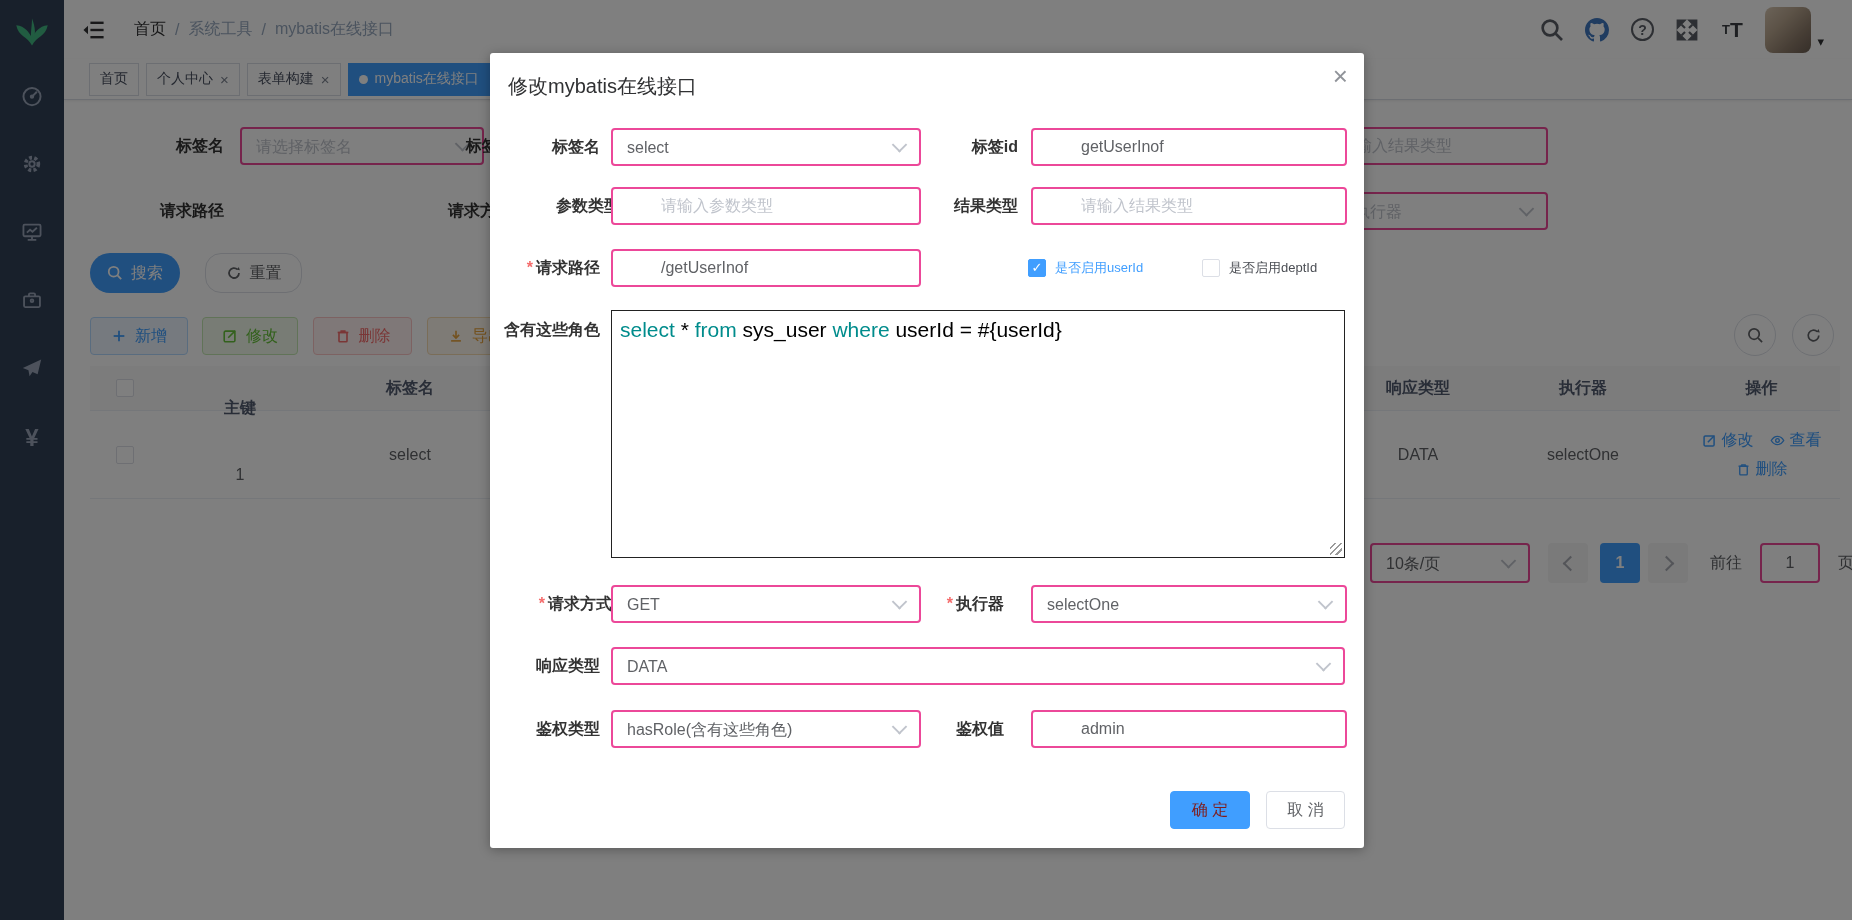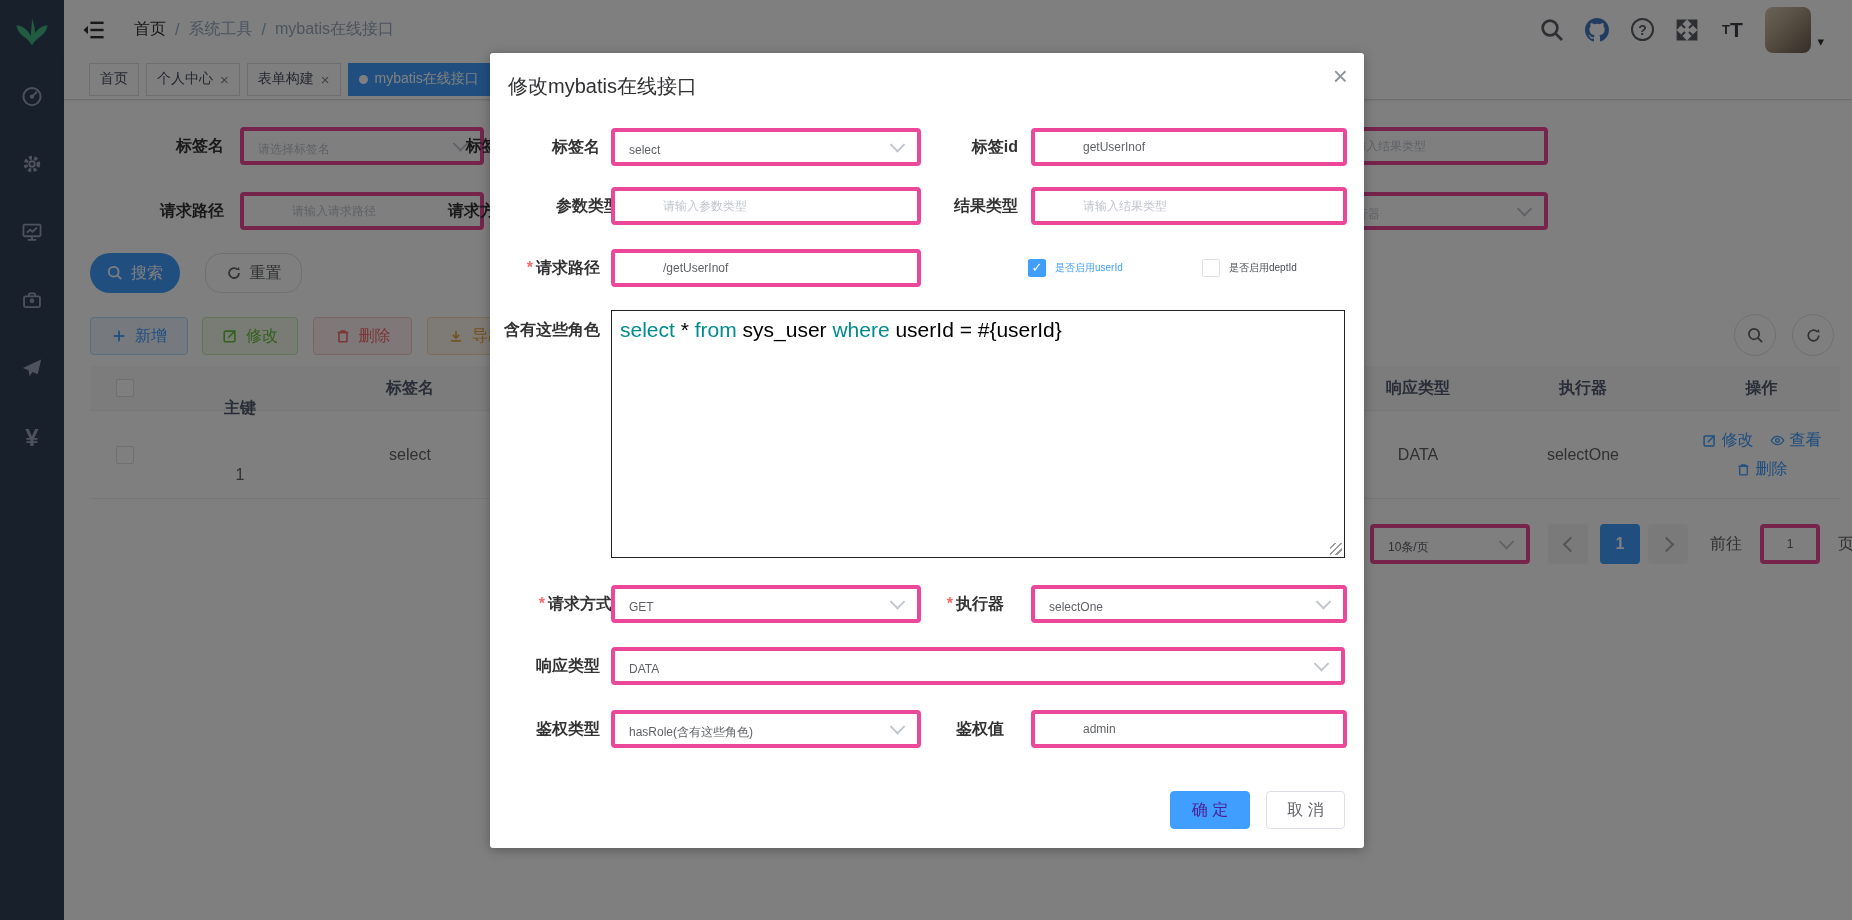--- a/index.html
+++ b/index.html
@@ -31,21 +31,21 @@
   .tagsbar{position:absolute;left:64px;top:59px;right:0;height:41px;background:#fff;border-bottom:1px solid #d8dce5;
            box-shadow:0 1px 3px rgba(0,0,0,.08);z-index:1;display:flex;align-items:center;padding-left:25px;gap:7px;box-sizing:border-box;}
   .tag{height:31px;display:inline-flex;align-items:center;padding:0 10px;border:1px solid #d8dce5;background:#fff;
        color:#495060;font-size:14px;gap:7px;cursor:pointer;white-space:nowrap;}
   .tag .x{font-size:15px;color:#7d8491;line-height:1;}
   .tag.active{background:#409EFF;border-color:#409EFF;color:#fff;}
   .tag.active .dot{width:9px;height:9px;border-radius:50%;background:#fff;display:inline-block;}
   
   .content{position:absolute;left:64px;top:100px;right:0;bottom:0;background:#fff;}
   .flabel{position:absolute;font-weight:700;color:#333;font-size:16px;line-height:38px;text-align:right;}
-  .fld{position:absolute;height:38px;border:4px solid #ec4899;border-radius:4px;background:#fff;font-size:12px;
+  .fld{position:absolute;height:38px;border:2px solid #ec4899;border-radius:4px;background:#fff;font-size:16px;
        color:#606266;line-height:36px;padding:0 14px;box-sizing:border-box;}
   .fld.sel{cursor:pointer;}
   .ph{color:#c0c4cc;}
   input.fld{outline:none;padding-left:48px;}
   input.fld::placeholder{color:#c0c4cc;}
   .chev{position:absolute;right:14px;top:50%;width:9px;height:9px;border-right:2px solid #c0c4cc;border-bottom:2px solid #c0c4cc;
         transform:translateY(-70%) rotate(45deg);}
   .btn{position:absolute;height:40px;border-radius:4px;font-size:16px;display:flex;align-items:center;justify-content:center;
        gap:8px;cursor:pointer;box-sizing:border-box;border:1px solid transparent;}
   .btn svg{width:16px;height:16px;}
@@ -65,48 +65,48 @@
   .trow{height:87px;color:#606266;}
   .td{font-size:16px;box-sizing:border-box;text-align:center;}
   .c-check{width:70px;}.c-id{width:160px;margin-top:41px;}.c-tag{width:180px;}.c-fill{flex:1;}
   .c-resp{width:130px;}.c-exec{width:200px;}.c-ops{width:157px;}
   .cbx{display:inline-block;width:16px;height:16px;border:1px solid #dcdfe6;border-radius:2px;background:#fff;vertical-align:middle;cursor:pointer;}
   .cbx.on{background:#409EFF;border-color:#409EFF;color:#fff;font-size:13px;line-height:16px;text-align:center;}
   .ops{display:flex;flex-wrap:wrap;justify-content:center;column-gap:16px;row-gap:8px;}
   .oplink{color:#409EFF;font-size:16px;display:inline-flex;align-items:center;gap:5px;cursor:pointer;white-space:nowrap;}
   .oplink svg{width:15px;height:15px;}
   
-  .pag{position:absolute;top:424px;left:0;right:0;height:40px;font-size:16px;color:#606266;}
+  .pag{position:absolute;top:443px;left:0;right:0;height:40px;font-size:16px;color:#606266;}
   .pg-size{left:1306px;width:160px;}
   .pg-btn{position:absolute;width:40px;height:40px;border-radius:4px;background:#f4f4f5;color:#606266;display:flex;
           align-items:center;justify-content:center;cursor:pointer;}
   .pg-btn.cur{background:#409EFF;color:#fff;font-weight:700;}
   .pchev{width:9px;height:9px;border-right:2px solid #a8abb2;border-bottom:2px solid #a8abb2;}
   .pchev.l{transform:rotate(135deg);margin-left:4px;}
   .pchev.r{transform:rotate(-45deg);margin-right:4px;}
   .pg-txt{position:absolute;line-height:40px;}
   
   .overlay{position:absolute;inset:0;background:rgba(0,0,0,0.5);z-index:5;}
   .modal{position:absolute;left:490px;top:53px;width:874px;height:795px;background:#fff;border-radius:3px;
          box-shadow:0 2px 12px rgba(0,0,0,.3);z-index:10;}
   .m-title{position:absolute;left:18px;top:20px;font-size:20px;color:#303133;}
   .m-close{position:absolute;right:16px;top:10px;font-size:26px;color:#909399;cursor:pointer;line-height:1;}
   .mlabel{position:absolute;font-weight:700;color:#333;font-size:16px;line-height:38px;text-align:right;}
   .req{color:#f56c6c;margin-right:3px;font-weight:700;}
   .ckrow{position:absolute;display:flex;align-items:center;gap:9px;height:38px;cursor:pointer;}
-  .cklabel{font-size:10px;}
+  .cklabel{font-size:13px;}
   .ck-on-label{color:#409EFF;}
   .ck-off-label{color:#4a4d53;}
   .sqlbox{position:absolute;left:121px;top:257px;width:734px;height:248px;border:1px solid #222;background:#fff;
           box-sizing:border-box;padding:4px 8px;font-size:21px;color:#000;line-height:30px;overflow:hidden;}
   .sql-kw{color:#008c8c;}
   .resizer{position:absolute;right:2px;bottom:2px;width:12px;height:12px;
            background:repeating-linear-gradient(135deg,transparent 0 3px,#9a9a9a 3px 4.5px);cursor:nwse-resize;}
   .m-btn{position:absolute;height:38px;border-radius:4px;font-size:16px;display:flex;align-items:center;justify-content:center;cursor:pointer;box-sizing:border-box;}
-  .m-ok{left:680px;top:738px;width:80px;background:#409EFF;color:#4c1d95;border:1px solid #409EFF;}
+  .m-ok{left:680px;top:738px;width:80px;background:#409EFF;color:#7f1d1d;border:1px solid #409EFF;}
   .m-cancel{left:776px;top:738px;width:79px;background:#fff;color:#606266;border:1px solid #dcdfe6;}
 </style>
 </head>
 <body>
 
 <div class="screen">
 
   <aside class="sidebar">
     <div class="logo">
       <svg width="36" height="36" viewBox="0 0 32 32" fill="#42b983">
@@ -237,21 +237,20 @@
     <div class="fld sel" style="left:176px;top:27px;width:244px;">
       <span class="ph">请选择标签名</span>
       <i class="chev"></i>
     </div>
     <label class="flabel" style="left:368px;top:27px;width:80px;">标签id</label>
     <input class="fld" style="left: 456px; top: 27px; width: 244px;" placeholder="">
     <label class="flabel" style="left:1138px;top:27px;width:80px;">结果类型</label>
     <input class="fld" style="left: 1226px; top: 27px; width: 258px;" placeholder="请输入结果类型">
 
     <label class="flabel" style="left:16px;top:92px;width:144px;">请求路径</label>
-    <input class="fld" style="left: 176px; top: 92px; width: 244px;" placeholder="请输入请求路径">
     <label class="flabel" style="left:368px;top:92px;width:80px;">请求方式</label>
     <div class="fld sel" style="left:456px;top:92px;width:244px;">
       <span class="ph"></span>
       <i class="chev"></i>
     </div>
     <label class="flabel" style="left:1138px;top:92px;width:80px;">执行器</label>
     <div class="fld sel" style="left:1226px;top:92px;width:258px;">
       <span class="ph">请选择执行器</span>
       <i class="chev"></i>
     </div>

